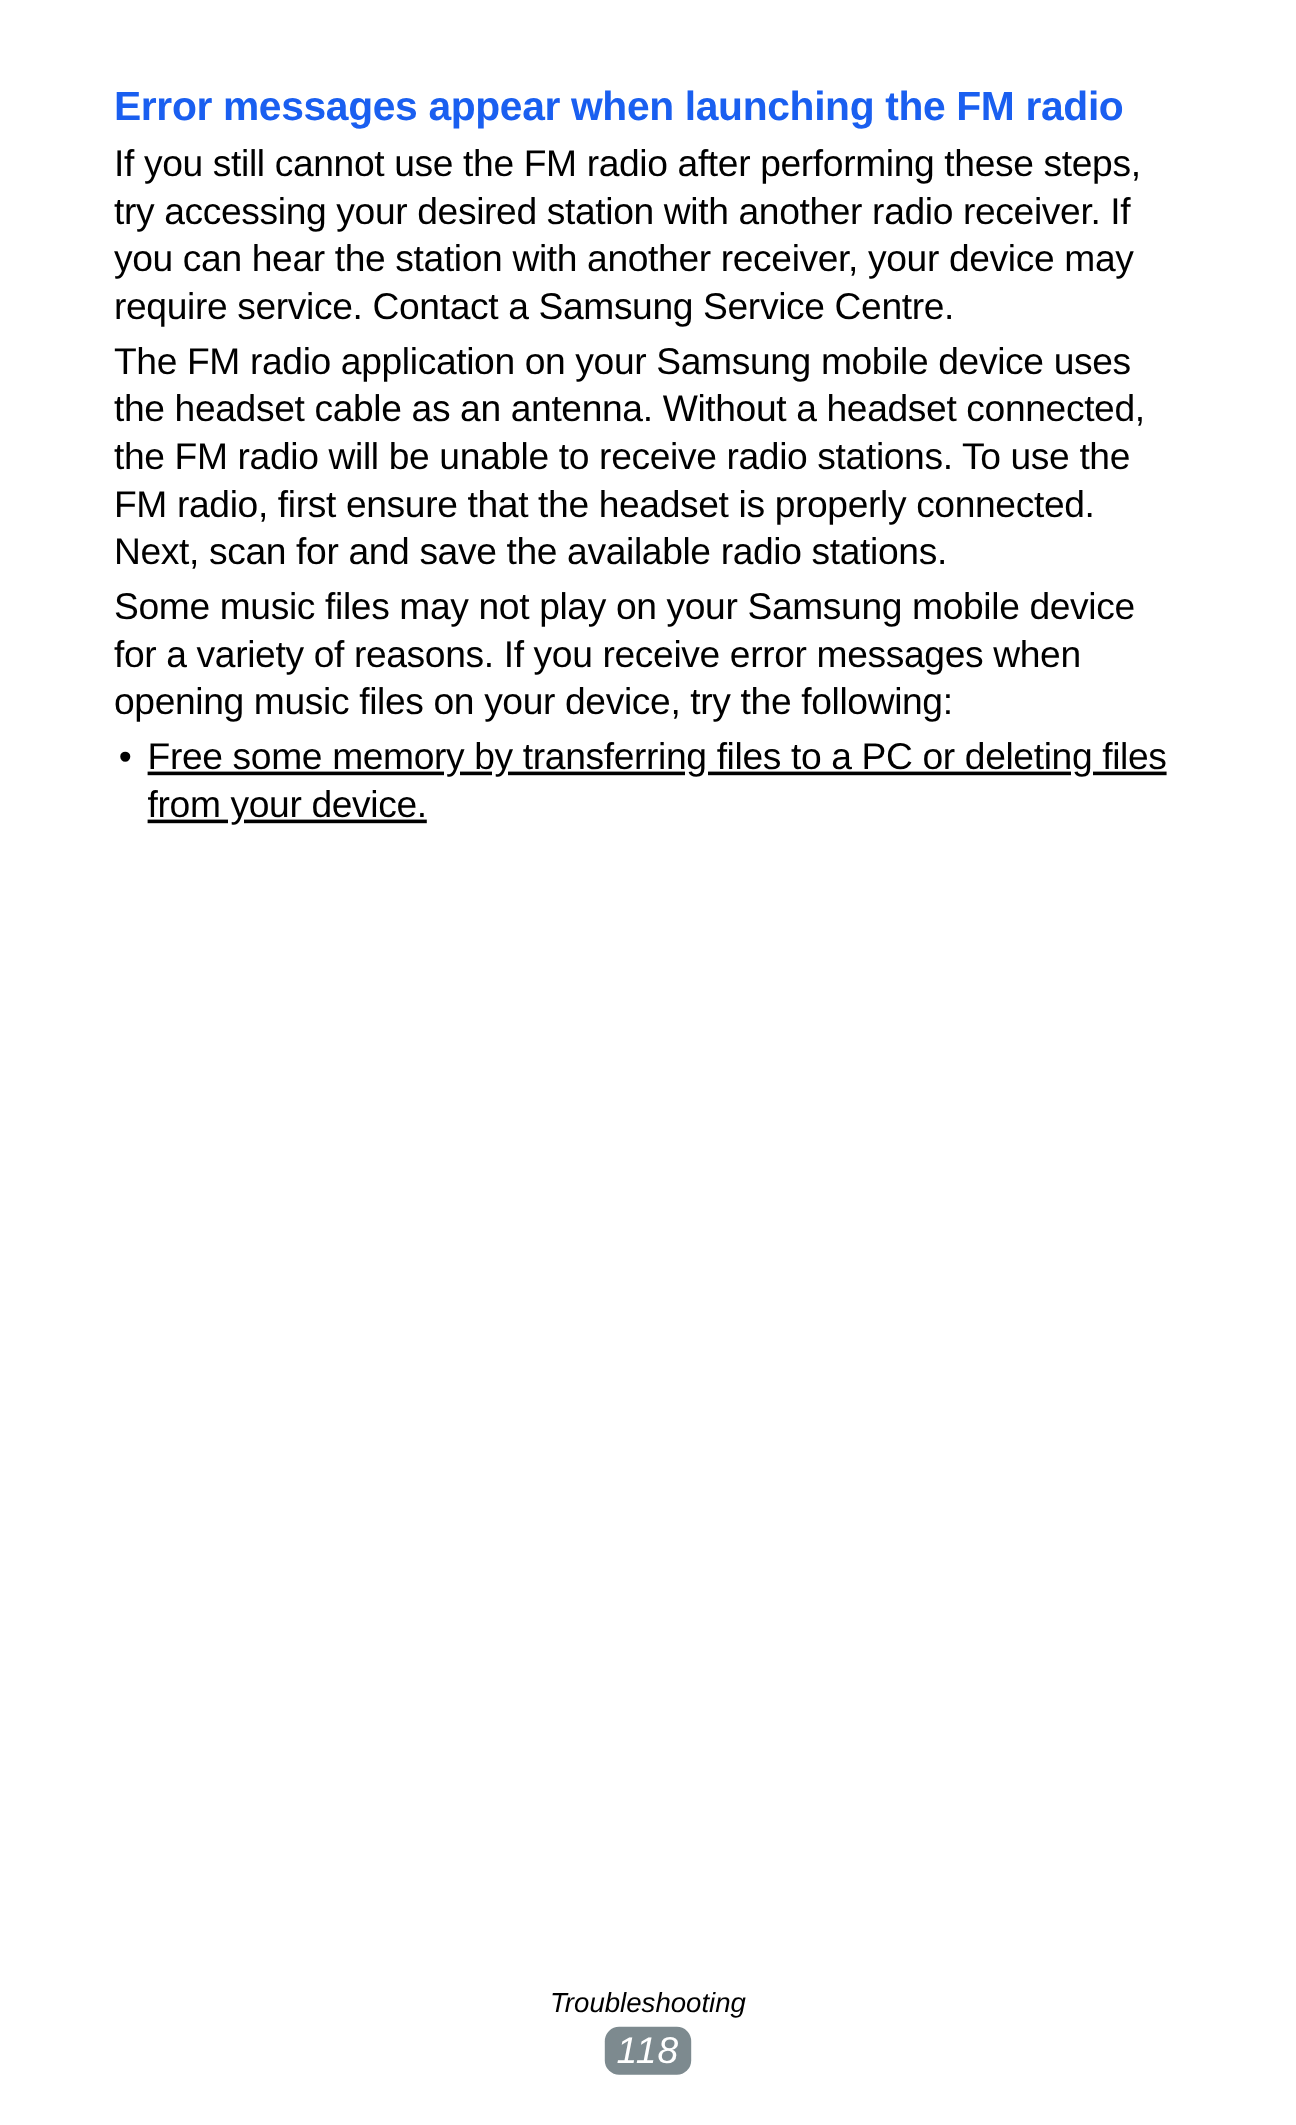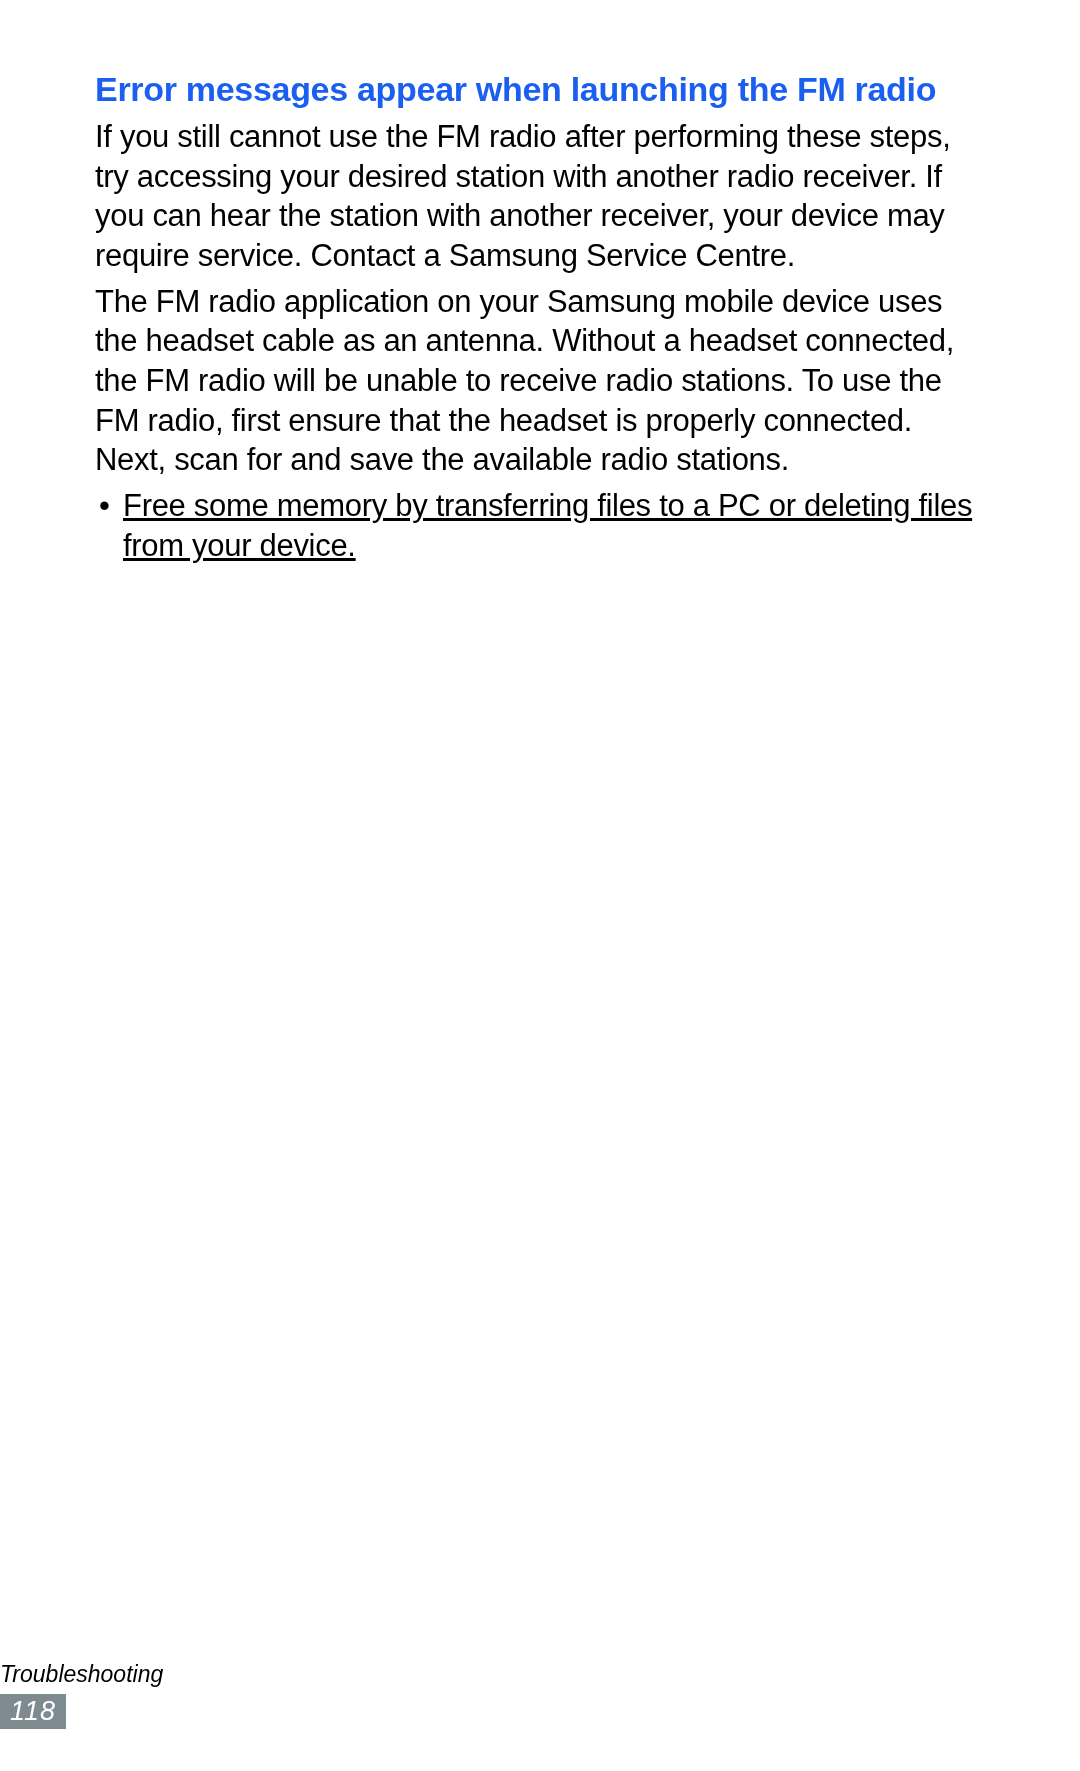--- a/index.html
+++ b/index.html
@@ -54,48 +54,50 @@
     position: absolute;
     left: 4px;
     top: 0;
     font-size: 31px;
   }
   .footer {
     position: absolute;
     bottom: 42px;
     left: 0;
     width: 100%;
-    text-align: left;
+    text-align: center;
   }
   .footer-label {
     font-style: italic;
     font-size: 23px;
     color: #000000;
     display: block;
     margin-bottom: 6px;
   }
   .page-number {
     display: inline-block;
     background: #7d8a8f;
     color: #ffffff;
     font-style: italic;
-    font-size: 27px;
+    font-size: 31px;
     padding: 2px 10px 2px 10px;
     letter-spacing: 1px;
+    border-radius: 12px;
   }
 </style>
 </head>
 <body>
 
 <div class="page">
 
   <h2 class="heading">Error messages appear when launching the FM radio</h2>
   <p class="body-text">If you still cannot use the FM radio after performing these steps, try accessing your desired station with another radio receiver. If you can hear the station with another receiver, your device may require service. Contact a Samsung Service Centre.</p>
   <p class="body-text">The FM radio application on your Samsung mobile device uses the headset cable as an antenna. Without a headset connected, the FM radio will be unable to receive radio stations. To use the FM radio, first ensure that the headset is properly connected. Next, scan for and save the available radio stations.</p>
 
+  <p class="body-text">Some music files may not play on your Samsung mobile device for a variety of reasons. If you receive error messages when opening music files on your device, try the following:</p>
   <ul class="bullets">
     <li>Free some memory by transferring files to a PC or deleting files from your device.</li>
   </ul>
 
 </div>
 
 <div class="footer">
   <span class="footer-label">Troubleshooting</span>
   <span class="page-number">118</span>
 </div>

